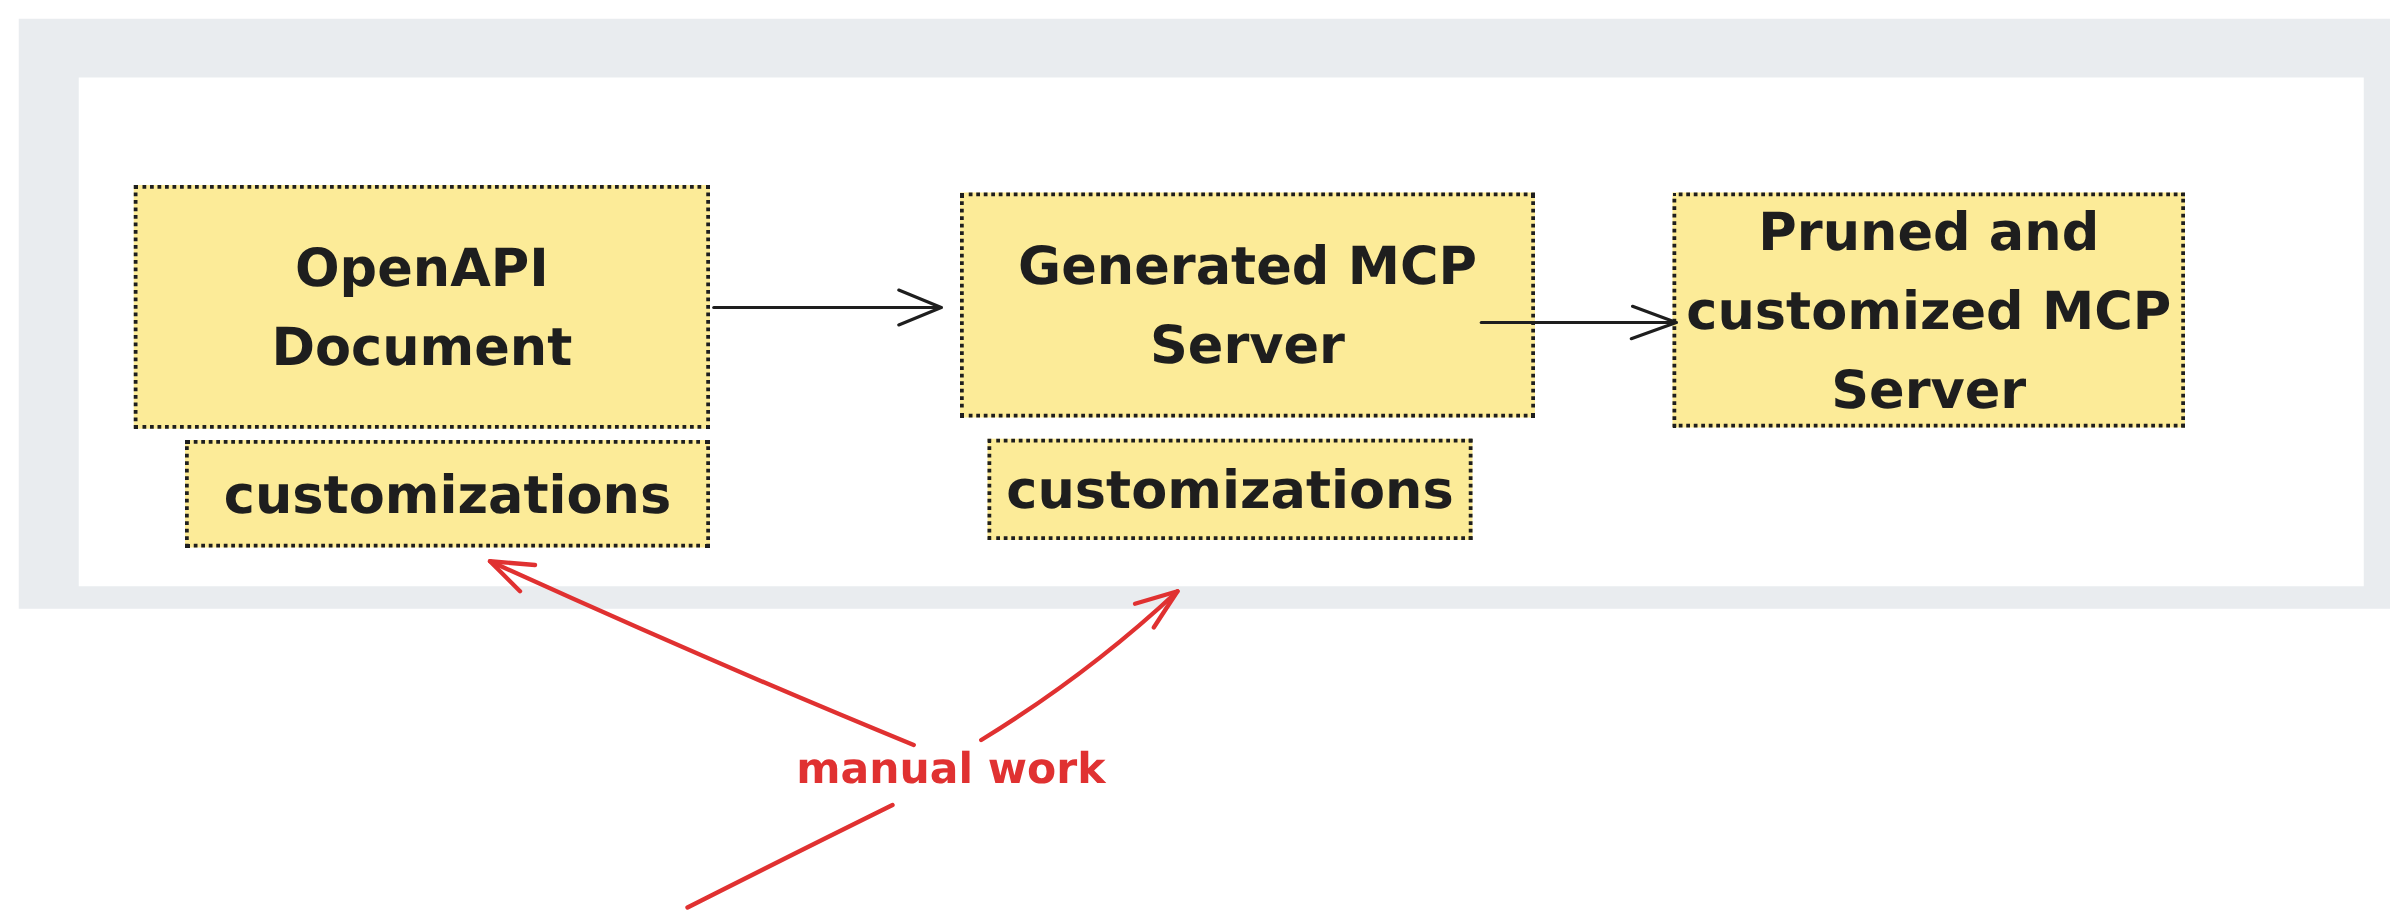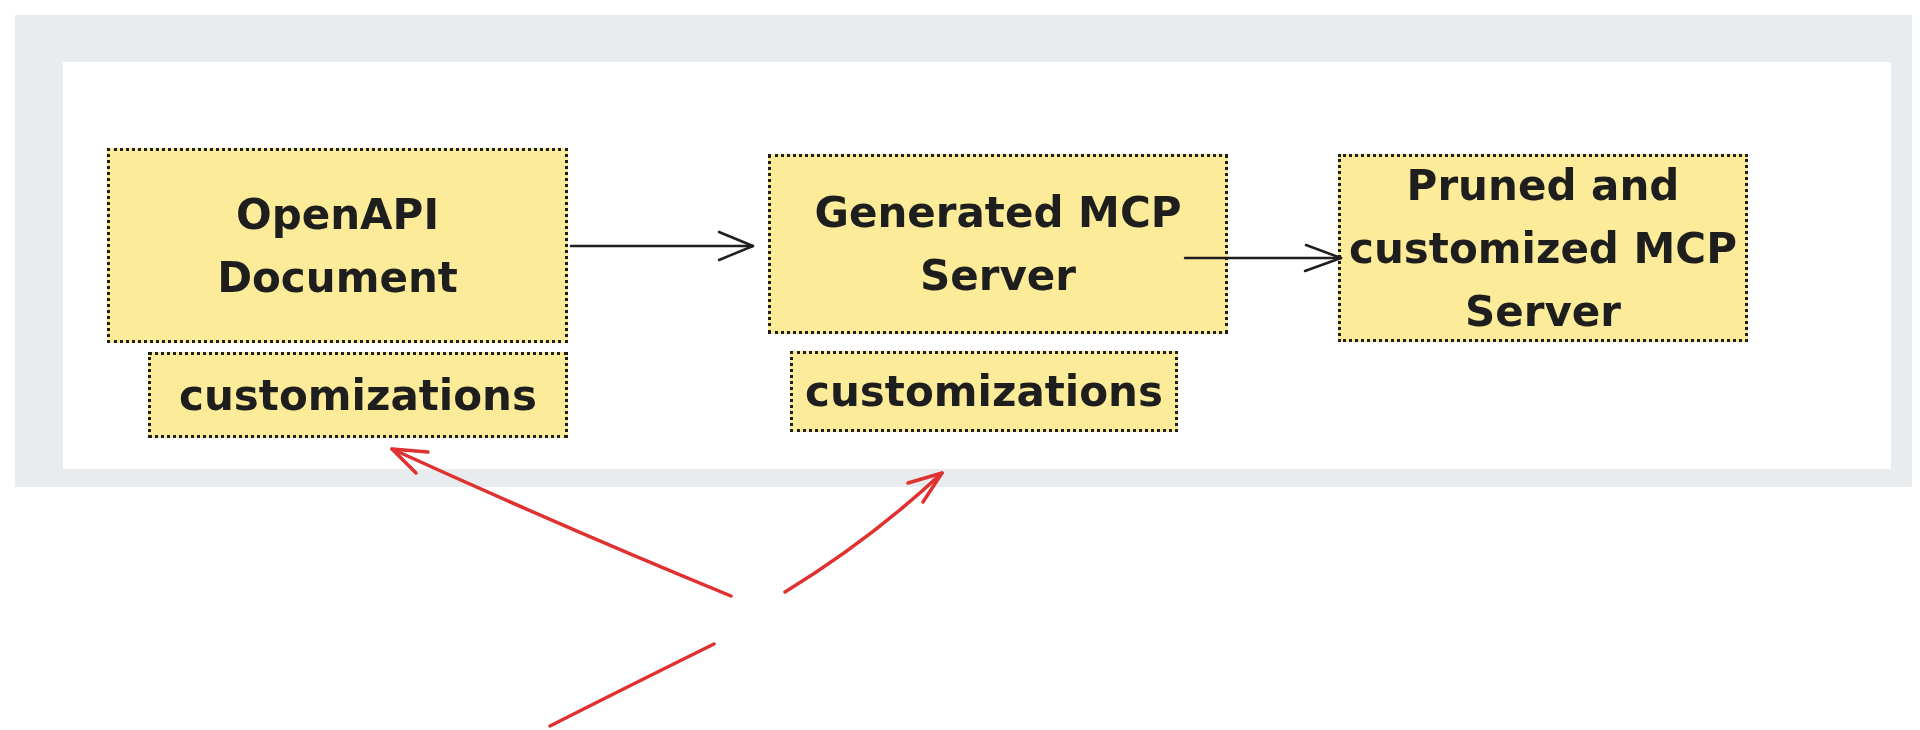--- a/index.html
+++ b/index.html
@@ -136,14 +136,15 @@
     <g>
       <path class="stroke-red" d="M 785 592 Q 870 540 942 473"></path>
       <polyline class="stroke-red" points="908,483 942,473 923,502"></polyline>
     </g>
 
     <g>
       <path class="stroke-red" d="M 550 726 Q 625 688 714 644"></path>
     </g>
   </svg>
 
+  <div class="manual-work-label">manual work</div>
 
 </div>
 
 </body></html>

